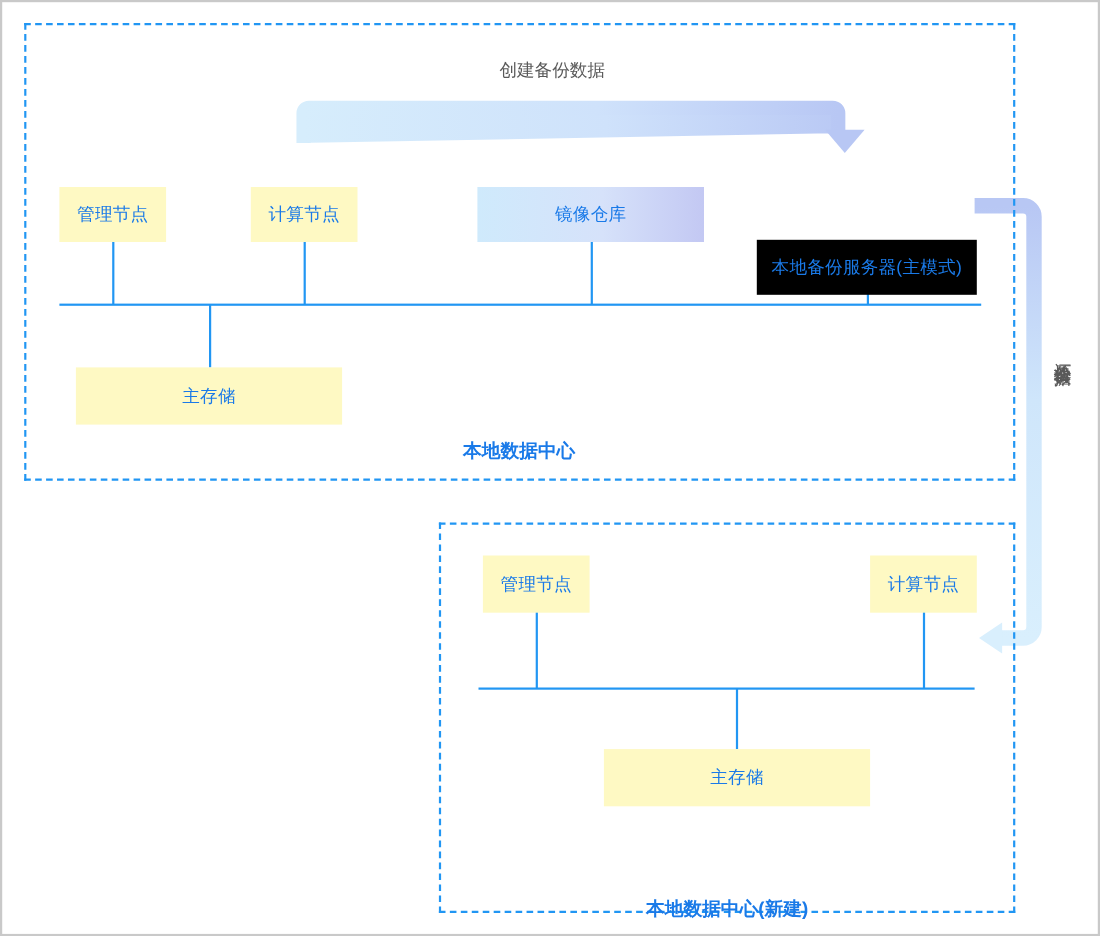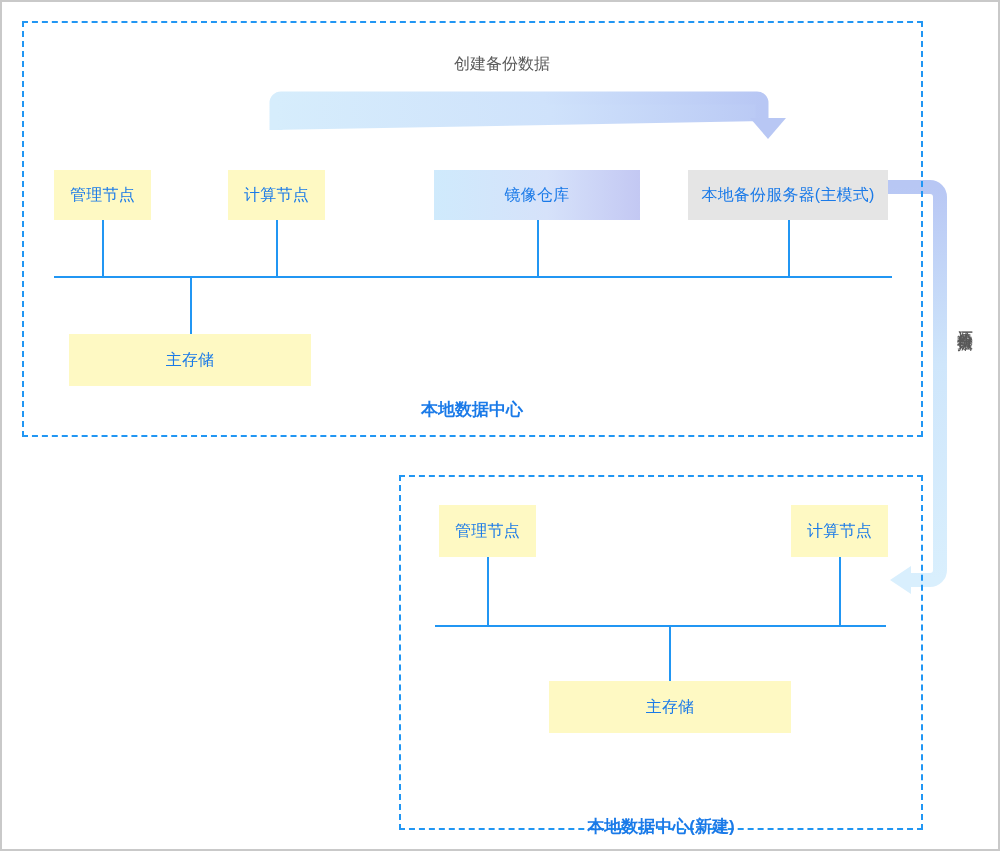--- a/index.html
+++ b/index.html
@@ -46,21 +46,21 @@
     box-sizing: border-box;
     display: flex;
     align-items: center;
     justify-content: center;
     color: #1a7ae8;
     font-size: 16px;
     white-space: nowrap;
     letter-spacing: 0.2px;
   }
   .node.fill-light  { background: #fef9c3; }
-  .node.fill-lav    { background: #e5e5e5; }
+  .node.fill-lav    { background: #000000; margin-top: 48px; }
   .node.fill-grad   { background: linear-gradient(90deg, #cfeafc 0%, #d6e2fa 55%, #c3c8f3 100%); }
 
   
   .line-h {
     position: absolute;
     background: #2196f3;
     height: 2px;
   }
   .line-v {
     position: absolute;

